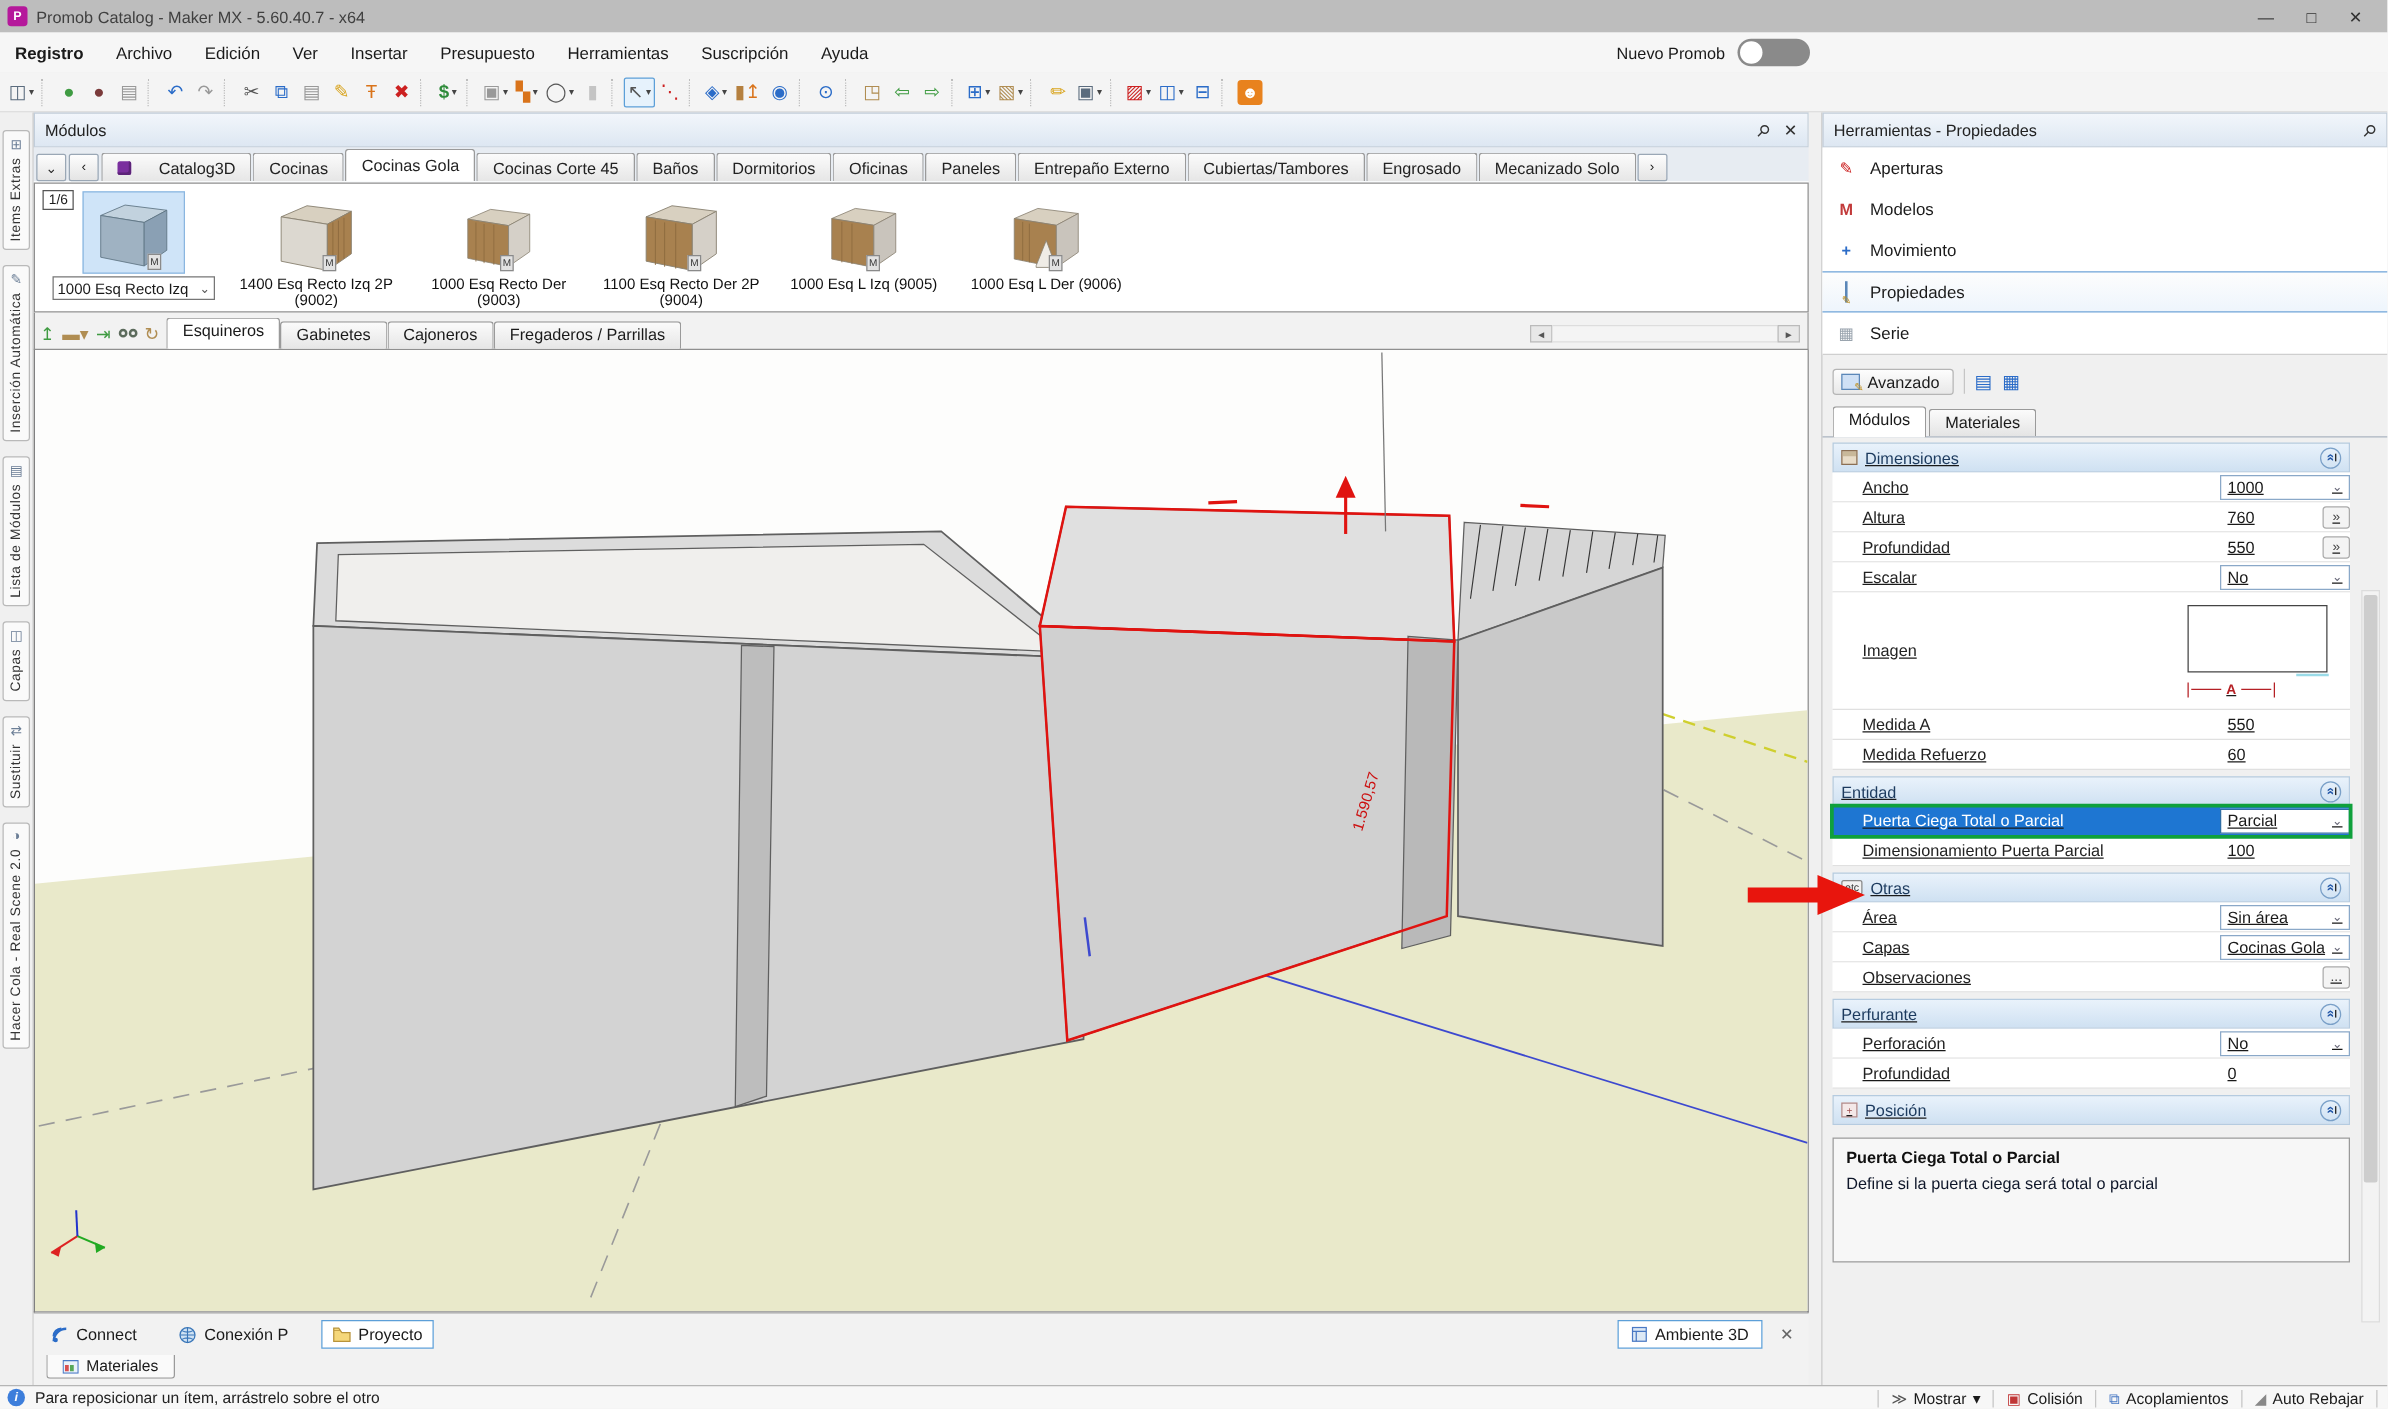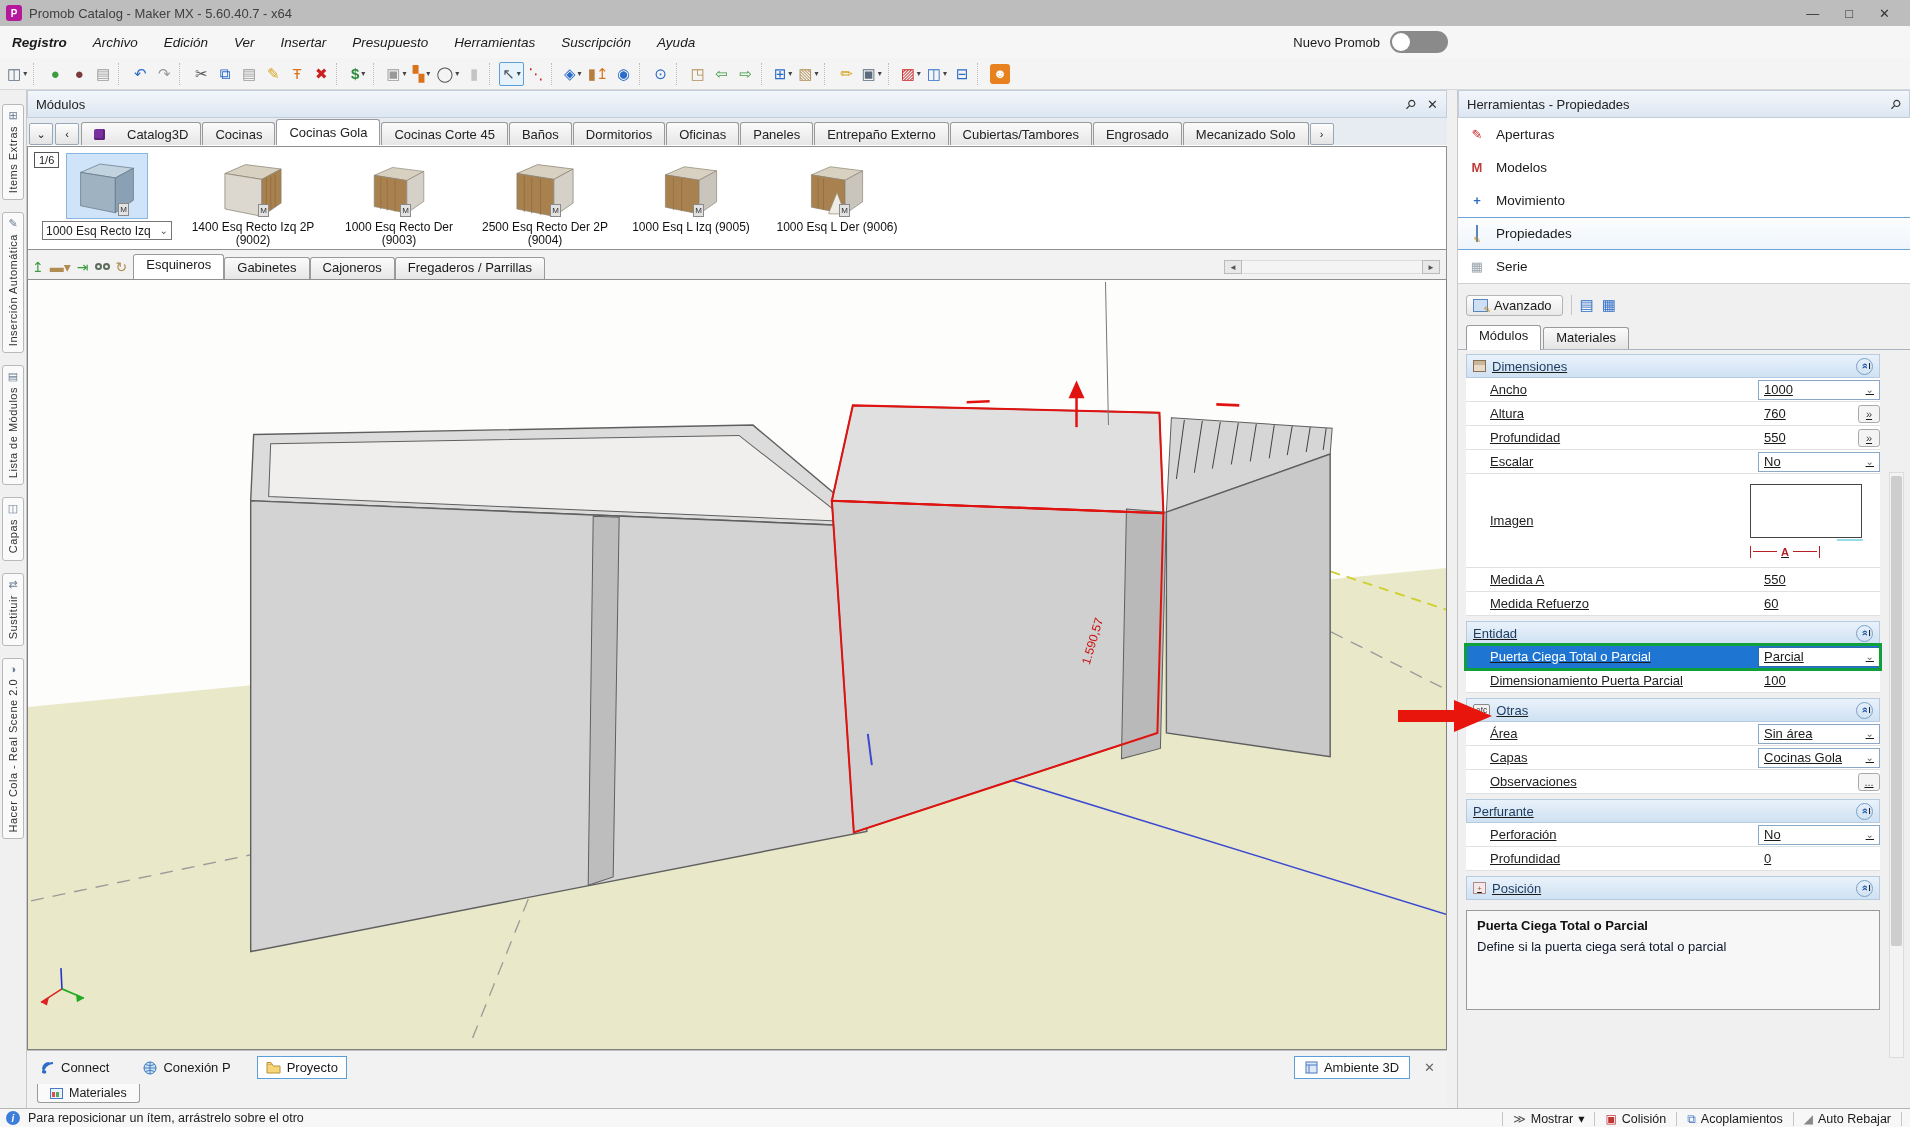--- a/index.html
+++ b/index.html
@@ -9,21 +9,21 @@
 
 
 .titlebar { height:26px; background:#bdbdbd; display:flex; align-items:center; padding:0 6px; flex:0 0 auto; }
 .appicon { width:16px; height:16px; background:#b5189b; border-radius:3px; color:#fff; font-size:10px; font-weight:bold; display:flex; align-items:center; justify-content:center; margin-right:7px; }
 .title-text { font-size:13px; color:#404040; }
 .win-controls { margin-left:auto; display:flex; gap:26px; padding-right:14px; color:#333; font-size:13px; }
 .win-controls span { cursor:default; }
 
 
 .menubar { height:32px; background:#f6f6f6; display:flex; align-items:center; padding:0 12px; gap:26px; flex:0 0 auto; }
-.menu-item { font-size:13.5px;font-style:italic; }
+.menu-item { font-size:13.5px; }
 .menu-item.bold { font-weight:bold; }
 .np-wrap { margin-left:auto; display:flex; align-items:center; gap:10px; margin-right:450px; }
 .toggle { width:58px; height:22px; background:#8a8a8a; border-radius:12px; position:relative; }
 .toggle .knob { position:absolute; left:2px; top:2px; width:18px; height:18px; border-radius:50%; background:#fff; }
 
 
 .toolbar { height:32px; background:#f4f4f4; border-bottom:1px solid #d8d8d8; display:flex; align-items:center; padding:0 4px; flex:0 0 auto; }
 .tsep { width:7px; height:22px; border-left:1px dotted #bdbdbd; margin:0 3px; }
 .tbtn { height:24px; min-width:24px; display:flex; align-items:center; justify-content:center; padding:0 2px; border:1px solid transparent; border-radius:2px; }
 .tbtn.active { border:1px solid #5c9fd8; background:#e6f2fc; }
@@ -123,21 +123,21 @@
 .grid { padding:4px 30px 0 8px;text-decoration:underline; }
 .sect { height:24px; background:linear-gradient(#e9f2fb,#cfe1f2); border:1px solid #b5cbe0; display:flex; align-items:center; padding:0 6px; gap:6px; font-size:13px; color:#1c3a5e; margin-top:5px; }
 .sect:first-child { margin-top:0; }
 .colbtn { margin-left:auto; width:17px; height:17px; border:1px solid #7aa0c8; border-radius:50%; color:#2458a8; display:flex; align-items:center; justify-content:center; }
 .colbtn b { display:inline-block; transform:rotate(-90deg); font-size:11px; font-weight:bold; }
 .mini-cab { width:13px; height:12px; border:1px solid #8a6f55; background:#e8dcc8; box-shadow:inset 0 4px 0 #c8b89a; }
 .etcbadge { border:1px solid #888; background:#f2f2f2; font-size:8.5px; padding:0 2px; color:#333; border-radius:2px; }
 .mini-pos { width:13px; height:12px; border:1px solid #b08a8a; background:#f4e8e8; font-size:8px; color:#a05050; text-align:center; line-height:11px; }
 .prow { min-height:24px; background:#fff; border-bottom:1px solid #e0e0e0; display:flex; align-items:center; padding-left:24px; }
 .plabel { flex:1; font-size:13px; color:#222; }
-.pval { width:122px; display:flex; align-items:center; flex:0 0 auto; }
+.pval { width:104px; display:flex; align-items:center; flex:0 0 auto; }
 .combo { flex:1; height:20px; border:1px solid #8aa8c8; background:#fff; display:flex; align-items:center; padding:0 5px; font-size:13px; }
 .combo .chev { margin-left:auto; color:#667; font-size:10px; }
 .valtext { flex:1; font-size:13px; padding-left:6px; }
 .morebtn { width:22px; height:18px; border:1px solid #aaa; border-radius:3px; background:#f4f4f4; font-size:11px; color:#444; display:flex; align-items:center; justify-content:center; margin-left:4px; }
 .prow.hl { position:relative; outline:3px solid #0fa03c; outline-offset:-1px; z-index:2; background:#1e76d2; }
 .prow.hl .plabel { color:#fff; }
 .prow.hl .combo { border:1px solid #2e6da4; }
 .imgrow { height:94px; align-items:center; }
 .imgcell { width:130px; display:flex; flex-direction:column; align-items:flex-start; }
 .imgbox { width:112px; height:54px; background:#fff; border:1px solid #444; position:relative; }
@@ -443,21 +443,21 @@
           <div class="thumbbox">
             <svg class="svgic" width="68" height="60" viewBox="0 0 92 78">
               <polygon points="8,18 36,6 84,12 58,26" fill="#d8d0c0" stroke="#8a8272"></polygon>
               <polygon points="8,18 58,26 58,76 8,66" fill="#a8814f" stroke="#8a8272"></polygon>
               <polygon points="58,26 84,12 84,58 58,76" fill="#d5d0c8" stroke="#8a8272"></polygon>
               <path d="M18,22 L18,70 M28,24 L28,72 M40,25 L40,74" stroke="#8d6a3e" stroke-width="1"></path>
             </svg>
             <span class="mbadge">M</span>
           </div>
           <div class="ilabel">
-              <div>2500 Esq Recto Der 2P</div>
+              <div>1100 Esq Recto Der 2P</div>
               <div>(9004)</div>
             </div>
         </div>
         <div class="item">
           <div class="thumbbox">
             <svg class="svgic" width="62" height="60" viewBox="0 0 92 78">
               <polygon points="8,18 36,6 84,12 58,26" fill="#d8d0c0" stroke="#8a8272"></polygon>
               <polygon points="8,18 58,26 58,76 8,66" fill="#a8814f" stroke="#8a8272"></polygon>
               <polygon points="58,26 84,12 84,58 58,76" fill="#c9c4bc" stroke="#8a8272"></polygon>
               <path d="M20,22 L20,70 M32,24 L32,72" stroke="#8d6a3e" stroke-width="1"></path>

